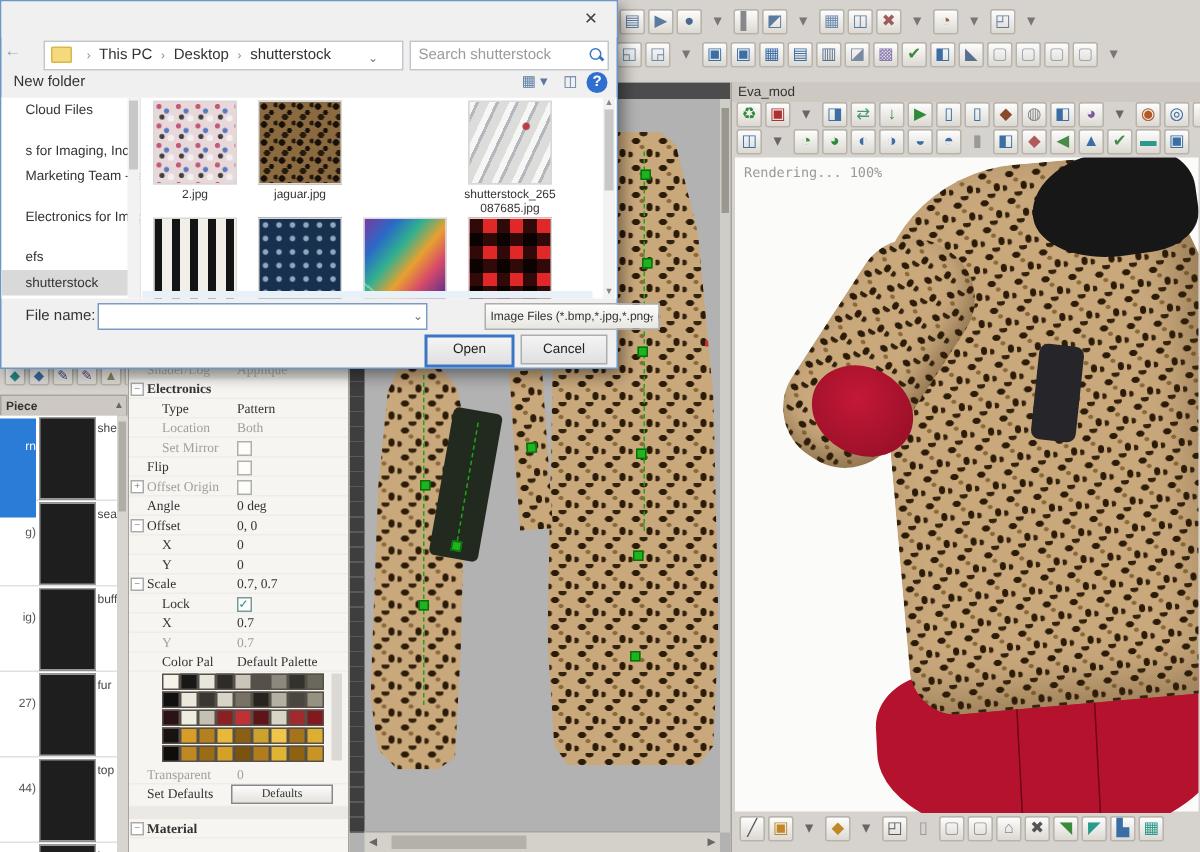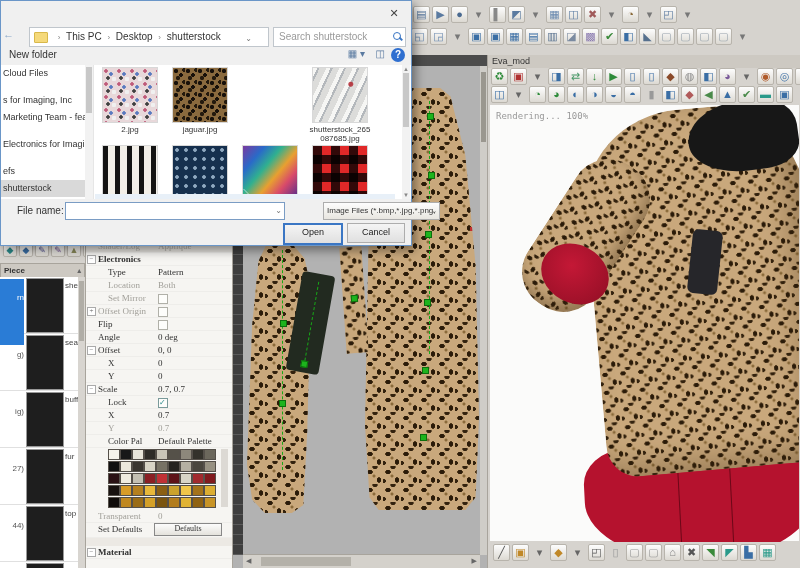--- a/index.html
+++ b/index.html
@@ -43,21 +43,21 @@
   #search-mag::before{content:"";position:absolute;left:1px;top:1px;width:6px;height:6px;border:1.5px solid #3a76c4;border-radius:50%;}
   #search-mag::after{content:"";position:absolute;left:7px;top:7px;width:4px;height:1.5px;background:#3a76c4;transform:rotate(45deg);}
   #dlg-cmdbar{position:absolute;left:0;top:46px;right:0;height:18px;border-bottom:1px solid #e2e2e2;}
   #new-folder{position:absolute;left:8px;top:2px;color:#333;}
   #viewmode{position:absolute;right:46px;top:1px;color:#5a7aa0;}
   #previewpane{position:absolute;right:26px;top:1px;color:#5a7aa0;}
   #help-btn{position:absolute;right:6px;top:1px;width:14px;height:14px;border-radius:50%;background:#2f6fd0;
             color:#fff;text-align:center;line-height:14px;font-size:10px;font-weight:bold;}
   #dlg-body{position:absolute;left:0;top:64px;right:0;height:134px;background:#fff;}
   #dlg-nav{position:absolute;left:0;top:0;width:92px;height:134px;border-right:1px solid #e6e6e6;overflow:hidden;}
-  .navitem{height:17px;line-height:17px;font-size:9px;color:#333;white-space:nowrap;overflow:hidden;padding-left:2px;}
+  .navitem{height:17px;line-height:17px;font-size:9px;color:#333;white-space:nowrap;overflow:hidden;padding-left:16px;}
   .navitem.sel{background:#d9d9d9;}
   .navitem.sp{height:10px;}
   #navsb{position:absolute;right:0;top:0;width:8px;height:134px;background:#f2f2f2;}
   #navsb .thumb{position:absolute;left:1px;top:2px;width:6px;height:46px;background:#c8c8c8;}
   #filegrid{position:absolute;left:94px;top:2px;width:306px;height:132px;overflow:hidden;}
   .fcell{position:absolute;width:66px;text-align:center;}
   .fthumb{width:54px;height:54px;margin:0 auto;border:1px solid #d8d8d8;}
   .fname{font-size:8px;line-height:9px;color:#333;margin-top:2px;word-wrap:break-word;}
   #filesb{position:absolute;right:1px;top:0;width:8px;height:134px;background:#f2f2f2;}
   #filesb .thumb{position:absolute;left:1px;top:8px;width:6px;height:54px;background:#c8c8c8;}
@@ -284,27 +284,27 @@
       <span class="pval">Pattern</span>
     </div>
     <div class="prow gray">
       <span class="plab ind">Location</span>
       <span class="pval">Both</span>
     </div>
     <div class="prow gray">
       <span class="plab ind">Set Mirror</span>
       <span class="cbox"></span>
     </div>
+    <div class="prow">
+      <span class="plab">Flip</span>
+      <span class="cbox"></span>
+    </div>
     <div class="prow gray">
       <span class="exp">+</span>
       <span class="plab">Offset Origin</span>
-      <span class="cbox"></span>
-    </div>
-    <div class="prow">
-      <span class="plab">Flip</span>
       <span class="cbox"></span>
     </div>
     <div class="prow">
       <span class="plab">Angle</span>
       <span class="pval">0 deg</span>
     </div>
     <div class="prow">
       <span class="exp">−</span>
       <span class="plab">Offset</span>
       <span class="pval">0, 0</span>

